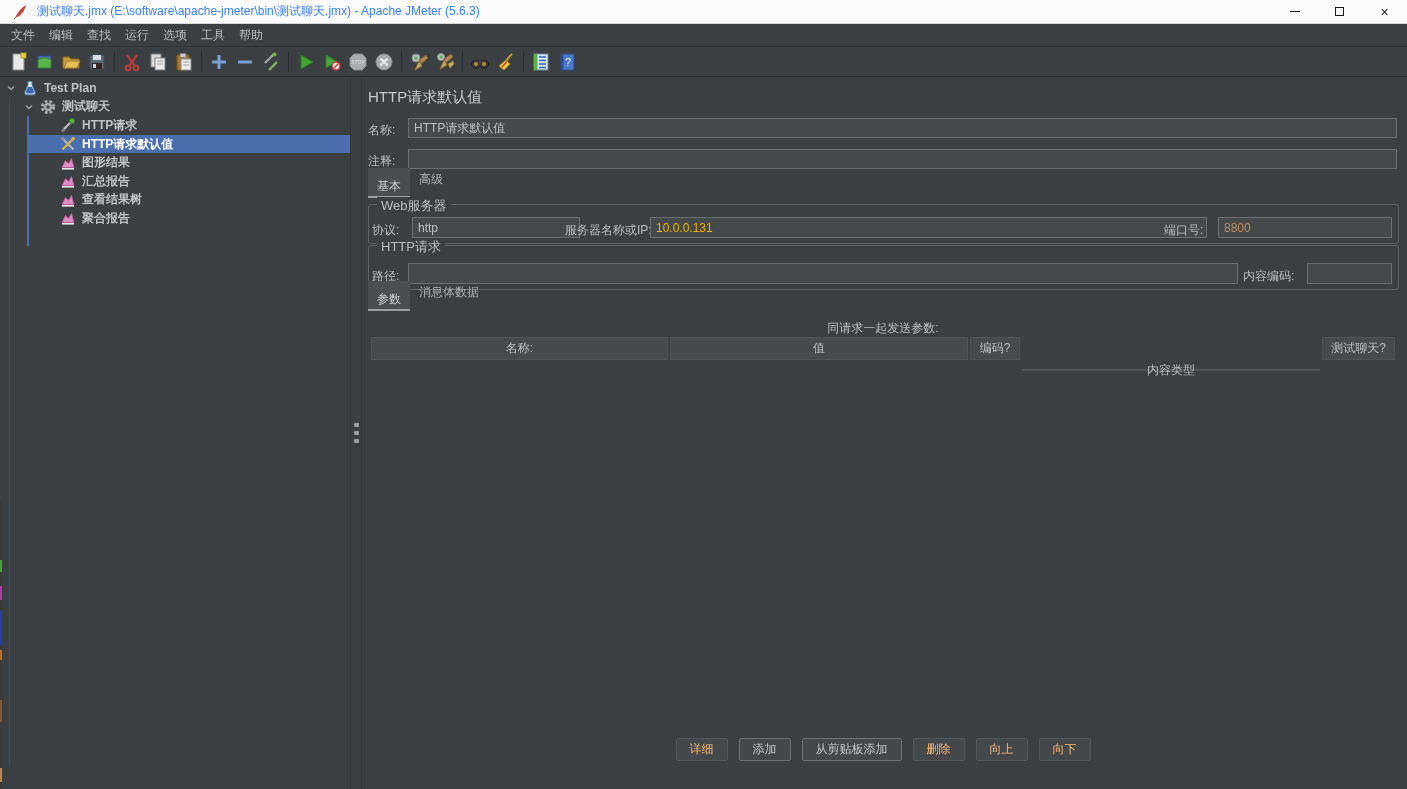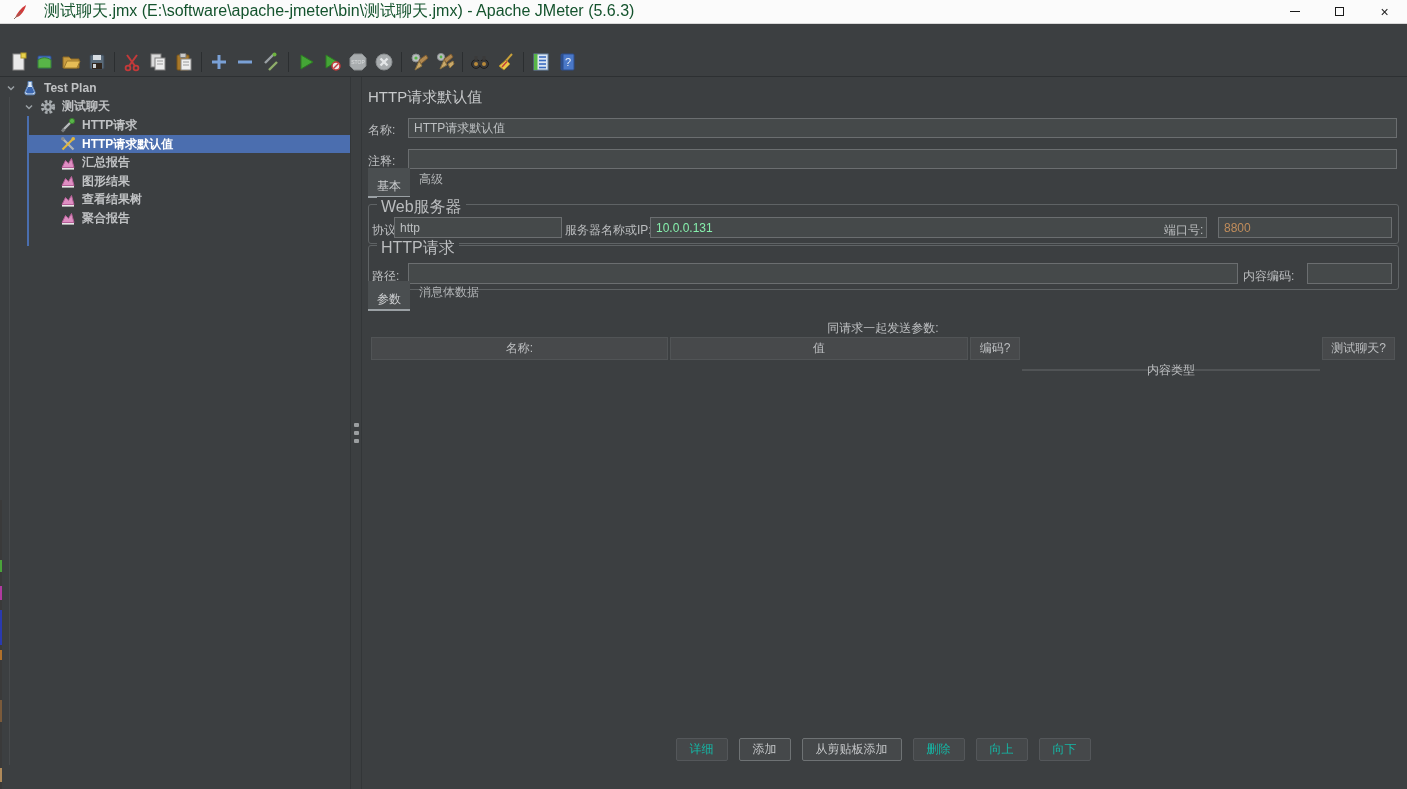--- a/index.html
+++ b/index.html
@@ -3,21 +3,21 @@
 <meta charset="utf-8">
 <style>
   * { margin:0; padding:0; box-sizing:border-box; }
   html,body { width:1407px; height:789px; overflow:hidden; }
   body { font-family:"Liberation Sans","DejaVu Sans",sans-serif; background:#3c3f41; color:#bbbdbf; font-size:12px; }
   .app { position:relative; width:1407px; height:789px; background:#3c3f41; }
 
   
   .titlebar { position:absolute; left:0; top:0; width:100%; height:24px; background:#fbfbfb; display:flex; align-items:center; border-bottom:1px solid #d8d8d8; }
   .titlebar .logo { margin-left:12px; width:16px; height:16px; flex:0 0 auto; }
-  .titlebar .title { margin-left:16px; color:#14532d; font-size:16px; white-space:nowrap; }
+  .titlebar .title { margin-left:9px; color:#3b82f6; font-size:12px; white-space:nowrap; }
   .win-controls { margin-left:auto; display:flex; height:100%; }
   .wc { width:45px; height:100%; display:flex; align-items:center; justify-content:center; cursor:default; }
   .wc-min { width:10px; height:1px; background:#1a1a1a; }
   .wc-max { width:9px; height:9px; border:1px solid #1a1a1a; }
   .wc-x { color:#1a1a1a; font-size:14px; line-height:1; }
 
   
   .menubar { position:absolute; left:0; top:24px; width:100%; height:23px; background:#3c3f41; border-bottom:1px solid #303335; display:flex; align-items:center; padding-left:4px; }
   .menu-item { padding:0 7px; color:#bcbec0; cursor:default; }
 
@@ -60,41 +60,41 @@
 
   .tabbar { position:absolute; display:flex; align-items:flex-end; height:21px; }
   .tabbar1 { left:6px; top:100px; }
   .tabbar2 { left:6px; top:213px; }
   .tab { padding:10px 9px; color:#b0b3b5; cursor:default; }
   .tab.active { background:#4a4e50; color:#cbcdcf; border-bottom:2px solid #9aa0a4; padding-bottom:1px; }
 
   .group { position:absolute; border:1px solid #5f6365; border-radius:3px; }
   .group-web  { left:6px; top:127px; width:1031px; height:40px; }
   .group-http { left:6px; top:168px; width:1031px; height:45px; }
-  .legend { position:absolute; top:-8px; left:8px; background:#3c3f41; padding:0 4px; font-size:16px; color:#bbbdbf; }
+  .legend { position:absolute; top:-8px; left:8px; background:#3c3f41; padding:0 4px; font-size:13px; color:#bbbdbf; }
 
   .lbl-protocol { left:10px; top:145px; }
-  .in-protocol  { left:32px;  top:140px; width:168px; height:21px; }
+  .in-protocol  { left:50px;  top:140px; width:168px; height:21px; }
   .lbl-server   { left:203px; top:145px; }
-  .in-server    { left:288px; top:140px; width:557px; height:21px; color:#86efac; }
+  .in-server    { left:288px; top:140px; width:557px; height:21px; color:#eab308; }
   .lbl-port     { left:802px; top:145px; }
   .in-port      { left:856px; top:140px; width:174px; height:21px; color:#c08d5c; }
   .lbl-path     { left:10px;  top:191px; }
   .in-path      { left:46px;  top:186px; width:830px; height:21px; }
   .lbl-encoding { left:881px; top:191px; }
   .in-encoding  { left:945px; top:186px; width:85px; height:21px; }
 
   .params-caption { position:absolute; left:9px; top:243px; width:1024px; text-align:center; color:#bcbec0; }
   .thead { position:absolute; left:9px; top:260px; width:1024px; height:23px; display:flex; gap:2px; }
   .th { background:#47494b; border:1px solid #515456; display:flex; align-items:center; justify-content:center; color:#bdbfc1; }
   .th.c0 { width:297px; } .th.c1 { width:298px; } .th.c2 { width:50px; } .th.c3 { width:298px;margin-top:32px; } .th.c4 { width:73px; }
 
   .btnrow { position:absolute; left:9px; top:661px; width:1024px; display:flex; justify-content:center; gap:11px; }
   .btn { height:23px; padding:0 13px; background:#45484a; border:1px solid #6e7274; border-radius:2px; color:#c4c6c8; font-size:12px; font-family:inherit; }
-  .btn.disabled { border-color:#54575a; color:#14b8a6;font-family:Liberation Serif, serif; }
+  .btn.disabled { border-color:#54575a; color:#fdba74;font-family:Liberation Serif, serif; }
 
   
   .edge-strip { position:absolute; left:0; top:500px; width:2px; height:289px;
     background:linear-gradient(to bottom,
       #3a3a3a 0 60px, #4aa33a 60px 72px, #3a3a3a 72px 86px, #b03aa0 86px 100px,
       #3a3a3a 100px 110px, #2a3ab0 110px 145px, #3a3a3a 145px 150px, #b0702a 150px 160px,
       #3a3a3a 160px 200px, #7a5a3a 200px 222px, #3a3a3a 222px 268px, #b08a5a 268px 282px, #3a3a3a 282px 289px); }
 </style>
 </head>
 <body>
@@ -113,20 +113,29 @@
         </div>
       <div class="wc">
           <div class="wc-max"></div>
         </div>
       <div class="wc">
           <span class="wc-x">×</span>
         </div>
     </div>
   </div>
 
+  <div class="menubar">
+    <span class="menu-item">文件</span>
+    <span class="menu-item">编辑</span>
+    <span class="menu-item">查找</span>
+    <span class="menu-item">运行</span>
+    <span class="menu-item">选项</span>
+    <span class="menu-item">工具</span>
+    <span class="menu-item">帮助</span>
+  </div>
 
   <div class="toolbar">
     <div class="tbtn">
       <svg width="20" height="20" viewBox="0 0 20 20">
         <rect x="4" y="2" width="11" height="16" fill="#e9e9e9" stroke="#8a8a8a"></rect>
         <rect x="12" y="1" width="5" height="5" fill="#e8d24a" stroke="#b0982a"></rect>
       </svg>
     </div>
     <div class="tbtn">
       <svg width="20" height="20" viewBox="0 0 20 20">
@@ -338,31 +347,31 @@
         <span class="tlabel">HTTP请求默认值</span>
       </div>
 
       <div class="trow lvl2">
         <span class="ticon">
           <svg width="16" height="16" viewBox="0 0 16 16">
             <polygon points="2,12.5 5.5,5.5 8.5,8.5 11.5,3.5 14,12.5" fill="#de8ec2" stroke="#b35e96"></polygon>
             <rect x="2" y="13" width="12" height="1.6" fill="#e8e8e8"></rect>
           </svg>
         </span>
-        <span class="tlabel">汇总报告</span>
+        <span class="tlabel">图形结果</span>
       </div>
 
       <div class="trow lvl2">
         <span class="ticon">
           <svg width="16" height="16" viewBox="0 0 16 16">
             <polygon points="2,12.5 5.5,5.5 8.5,8.5 11.5,3.5 14,12.5" fill="#de8ec2" stroke="#b35e96"></polygon>
             <rect x="2" y="13" width="12" height="1.6" fill="#e8e8e8"></rect>
           </svg>
         </span>
-        <span class="tlabel">图形结果</span>
+        <span class="tlabel">汇总报告</span>
       </div>
 
       <div class="trow lvl2">
         <span class="ticon">
           <svg width="16" height="16" viewBox="0 0 16 16">
             <polygon points="2,12.5 5.5,5.5 8.5,8.5 11.5,3.5 14,12.5" fill="#de8ec2" stroke="#b35e96"></polygon>
             <rect x="2" y="13" width="12" height="1.6" fill="#e8e8e8"></rect>
           </svg>
         </span>
         <span class="tlabel">查看结果树</span>

